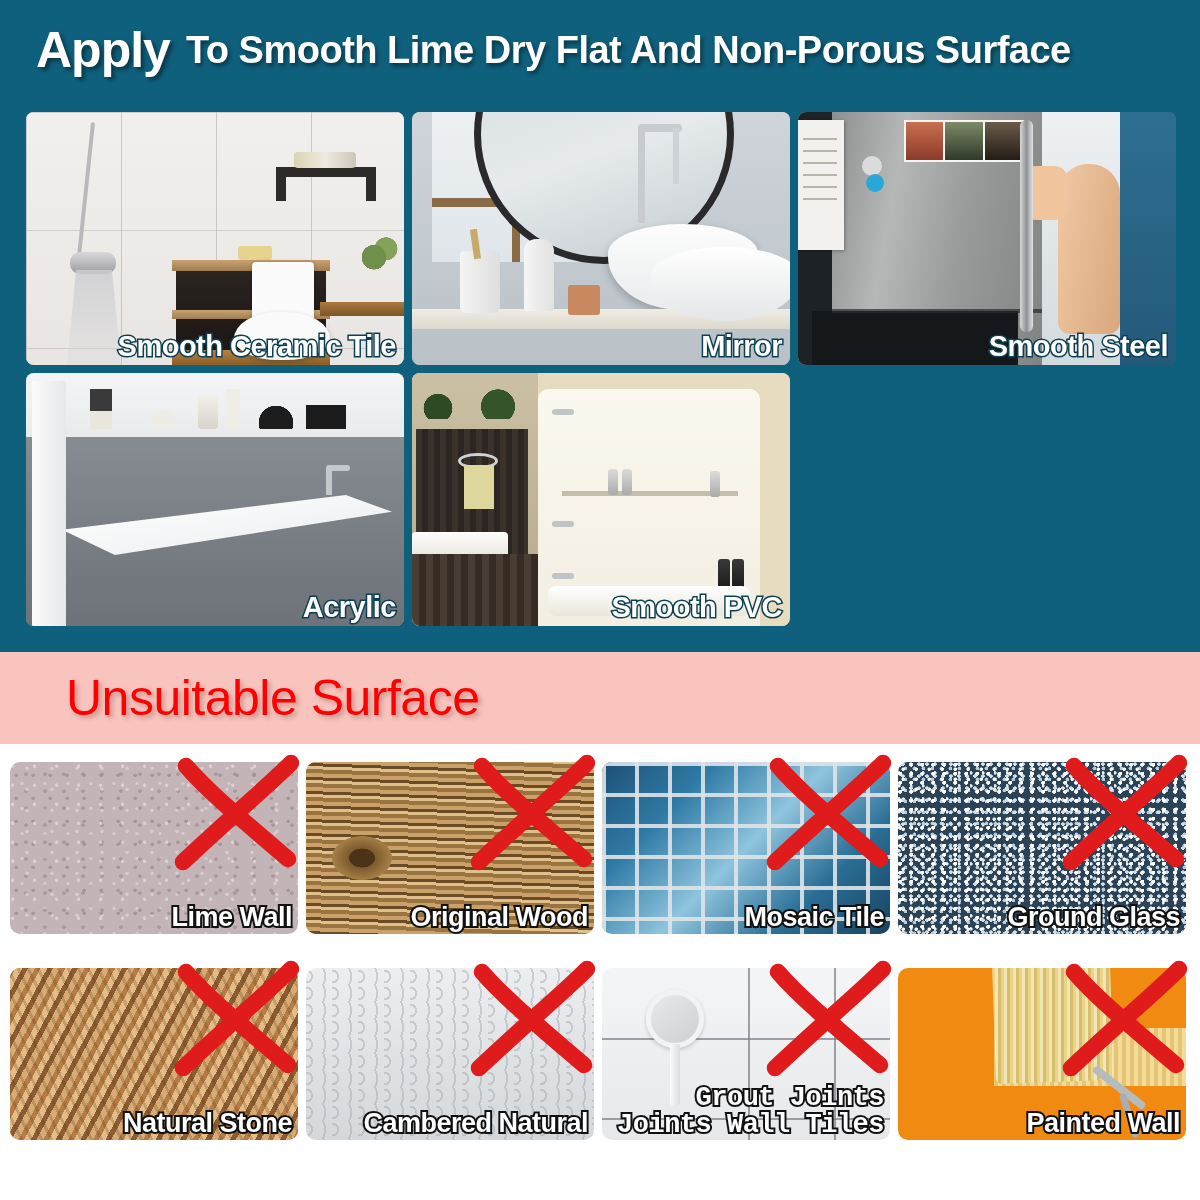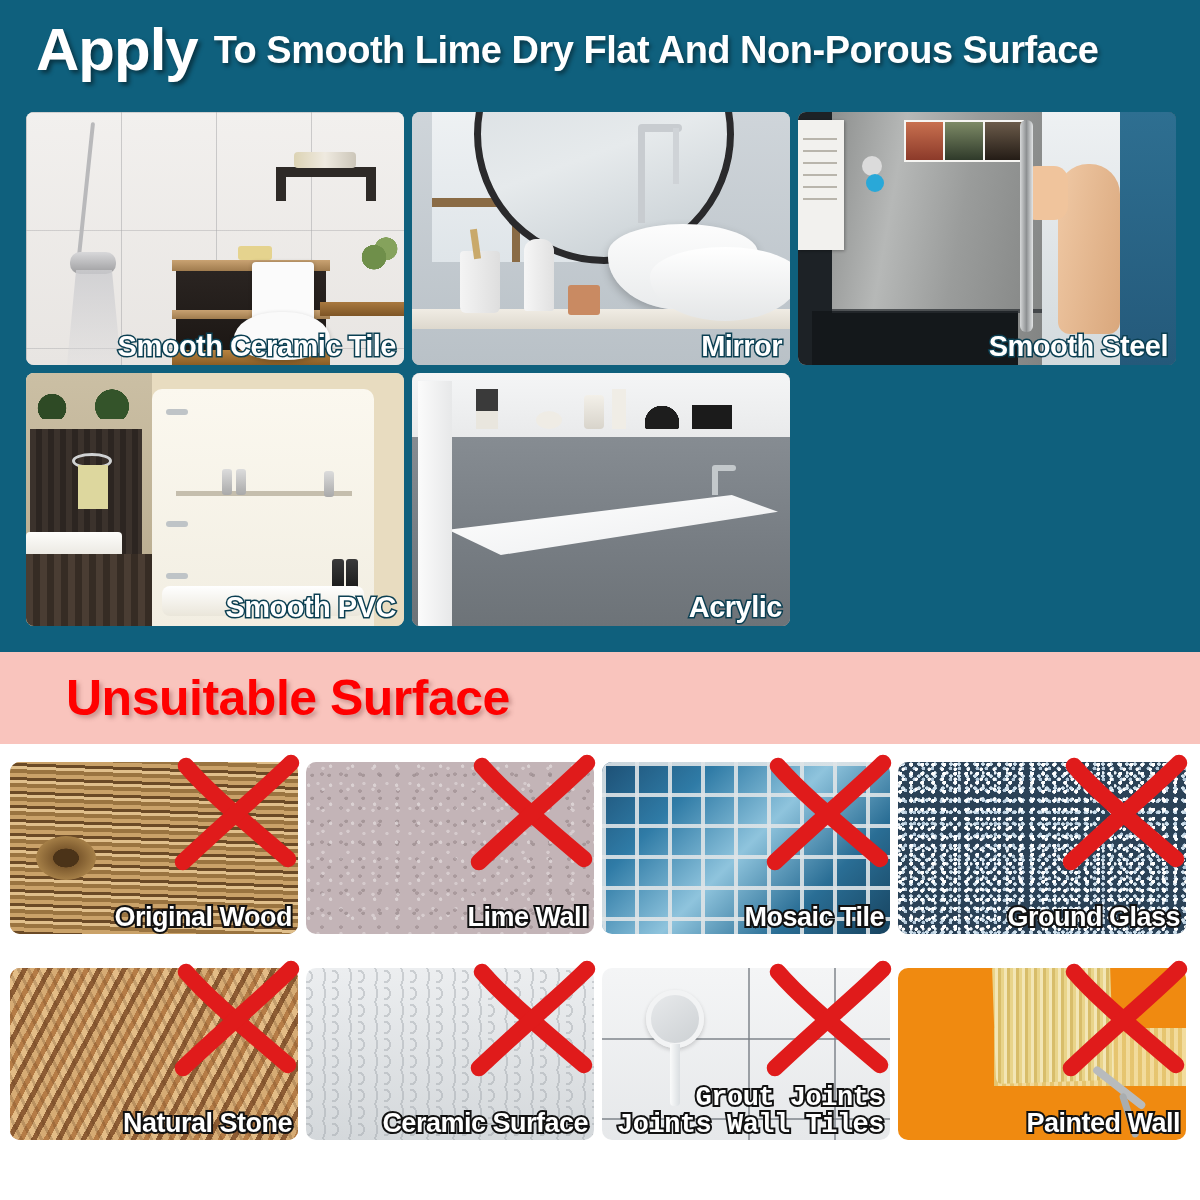--- a/index.html
+++ b/index.html
@@ -18,21 +18,21 @@
     width: 1200px; height: 652px;
     background: #0f607d;
   }
   .header-bar {
     height: 100px;
     display: flex; align-items: center;
     padding-left: 36px;
     gap: 16px;
   }
   .hdr-apply {
-    font-size: 60px; font-weight: bold; color: #ffffff;
+    font-size: 50px; font-weight: bold; color: #ffffff;
     letter-spacing: -1px;
     text-shadow: 3px 3px 4px rgba(0,0,0,0.45);
     line-height: 1;
   }
   .hdr-rest {
     font-size: 38px; font-weight: bold; color: #ffffff;
     letter-spacing: -0.5px;
     text-shadow: 2px 3px 4px rgba(0,0,0,0.45);
     line-height: 1;
   }
@@ -233,21 +233,21 @@
   .ac-item { position:absolute; bottom:0; }
 
   
   .unsuit-band {
     position: absolute; left: 0; top: 652px;
     width: 1200px; height: 92px;
     background: #f9c4bd;
     display: flex; align-items: center; padding-left: 66px;
   }
   .unsuit-title {
-    font-size: 50px; font-weight: bold; color: #ff0000;
+    font-size: 50px; font-weight: normal; color: #ff0000;
     letter-spacing: -0.5px;
     text-shadow: 3px 3px 4px rgba(120,60,60,0.35);
   }
 
   
   .unsuit-section {
     position: absolute; left: 0; top: 744px;
     width: 1200px; height: 456px; background: #ffffff;
   }
   .unsuit-grid {
@@ -425,20 +425,40 @@
           <div class="person-shirt"></div>
           <div class="person-jeans"></div>
           <div class="person-arm"></div>
           <div class="person-hand"></div>
           <div class="fr-handle"></div>
         </div>
         <span class="sp-cap">Smooth Steel</span>
       </div>
 
       <div class="sp">
+        <div class="art-acrylic">
+          <div class="ac-top"></div>
+          <div class="ac-shelf-items">
+            <div class="ac-item" style="left:4px;width:22px;height:40px;background:linear-gradient(180deg,#3a3a3a 0 55%,#e9e6de 55%);"></div>
+            <div class="ac-item" style="left:64px;width:26px;height:18px;background:#efece5;border-radius:50%;"></div>
+            <div class="ac-item" style="left:112px;width:20px;height:34px;background:linear-gradient(180deg,#f3f0e9,#d8d4cb);border-radius:4px;"></div>
+            <div class="ac-item" style="left:140px;width:14px;height:40px;background:#f0ede6;"></div>
+            <div class="ac-item" style="left:170px;width:40px;height:30px;background:radial-gradient(circle at 50% 80%,#1d1d1d 0 55%,transparent 56%);"></div>
+            <div class="ac-item" style="left:220px;width:40px;height:24px;background:#1b1b1b;"></div>
+          </div>
+          <div class="ac-wall"></div>
+          <div class="ac-tap2"></div>
+          <div class="ac-tap"></div>
+          <div class="ac-counter"></div>
+          <div class="ac-pillar"></div>
+        </div>
+        <span class="sp-cap">Acrylic</span>
+      </div>
+
+      <div class="sp">
         <div class="art-pvc">
           <div class="pvc-tub-back"></div>
           <div class="pvc-ledge"></div>
           <div class="pvc-tap" style="top:36px"></div>
           <div class="pvc-tap" style="top:148px"></div>
           <div class="pvc-tap" style="top:200px"></div>
           <div class="pvc-bottles" style="left:196px;top:96px"></div>
           <div class="pvc-bottles" style="left:210px;top:96px"></div>
           <div class="pvc-bottles" style="left:298px;top:98px"></div>
           <div class="pvc-dark-b" style="left:306px;top:186px"></div>
@@ -449,76 +469,56 @@
           <div class="pvc-ring"></div>
           <div class="pvc-towel"></div>
           <div class="pvc-sink"></div>
           <div class="pvc-vanity"></div>
           <div class="pvc-plant1"></div>
           <div class="pvc-plant2"></div>
         </div>
         <span class="sp-cap">Smooth PVC</span>
       </div>
 
-      <div class="sp">
-        <div class="art-acrylic">
-          <div class="ac-top"></div>
-          <div class="ac-shelf-items">
-            <div class="ac-item" style="left:4px;width:22px;height:40px;background:linear-gradient(180deg,#3a3a3a 0 55%,#e9e6de 55%);"></div>
-            <div class="ac-item" style="left:64px;width:26px;height:18px;background:#efece5;border-radius:50%;"></div>
-            <div class="ac-item" style="left:112px;width:20px;height:34px;background:linear-gradient(180deg,#f3f0e9,#d8d4cb);border-radius:4px;"></div>
-            <div class="ac-item" style="left:140px;width:14px;height:40px;background:#f0ede6;"></div>
-            <div class="ac-item" style="left:170px;width:40px;height:30px;background:radial-gradient(circle at 50% 80%,#1d1d1d 0 55%,transparent 56%);"></div>
-            <div class="ac-item" style="left:220px;width:40px;height:24px;background:#1b1b1b;"></div>
-          </div>
-          <div class="ac-wall"></div>
-          <div class="ac-tap2"></div>
-          <div class="ac-tap"></div>
-          <div class="ac-counter"></div>
-          <div class="ac-pillar"></div>
-        </div>
-        <span class="sp-cap">Acrylic</span>
-      </div>
-
     </div>
   </section>
 
   <div class="unsuit-band">
     <span class="unsuit-title">Unsuitable Surface</span>
   </div>
 
   <section class="unsuit-section">
     <div class="unsuit-grid">
 
       <div class="up">
         <div class="up-inner">
+            <div class="tx-lime"></div>
+          </div>
+        <svg class="xmark" viewBox="0 0 100 100">
+          <path d="M16 20 C28 34, 44 48, 84 82" stroke="#e01b1b" stroke-width="11" fill="none" stroke-linecap="round"></path>
+          <path d="M86 18 C70 34, 48 52, 14 84" stroke="#e01b1b" stroke-width="11" fill="none" stroke-linecap="round"></path>
+        </svg>
+        <span class="up-cap">Lime Wall</span>
+      </div>
+
+      <div class="up">
+        <div class="up-inner">
           <div class="tx-wood">
               <div class="knot"></div>
             </div>
         </div>
         <svg class="xmark" viewBox="0 0 100 100">
           <path d="M16 20 C28 34, 44 48, 84 82" stroke="#e01b1b" stroke-width="11" fill="none" stroke-linecap="round"></path>
           <path d="M86 18 C70 34, 48 52, 14 84" stroke="#e01b1b" stroke-width="11" fill="none" stroke-linecap="round"></path>
         </svg>
         <span class="up-cap">Original Wood</span>
       </div>
 
       <div class="up">
         <div class="up-inner">
-            <div class="tx-lime"></div>
-          </div>
-        <svg class="xmark" viewBox="0 0 100 100">
-          <path d="M16 20 C28 34, 44 48, 84 82" stroke="#e01b1b" stroke-width="11" fill="none" stroke-linecap="round"></path>
-          <path d="M86 18 C70 34, 48 52, 14 84" stroke="#e01b1b" stroke-width="11" fill="none" stroke-linecap="round"></path>
-        </svg>
-        <span class="up-cap">Lime Wall</span>
-      </div>
-
-      <div class="up">
-        <div class="up-inner">
             <div class="tx-mosaic"></div>
           </div>
         <svg class="xmark" viewBox="0 0 100 100">
           <path d="M16 20 C28 34, 44 48, 84 82" stroke="#e01b1b" stroke-width="11" fill="none" stroke-linecap="round"></path>
           <path d="M86 18 C70 34, 48 52, 14 84" stroke="#e01b1b" stroke-width="11" fill="none" stroke-linecap="round"></path>
         </svg>
         <span class="up-cap">Mosaic Tile</span>
       </div>
 
       <div class="up">
@@ -544,21 +544,21 @@
       </div>
 
       <div class="up">
         <div class="up-inner">
             <div class="tx-camber"></div>
           </div>
         <svg class="xmark" viewBox="0 0 100 100">
           <path d="M16 20 C28 34, 44 48, 84 82" stroke="#e01b1b" stroke-width="11" fill="none" stroke-linecap="round"></path>
           <path d="M86 18 C70 34, 48 52, 14 84" stroke="#e01b1b" stroke-width="11" fill="none" stroke-linecap="round"></path>
         </svg>
-        <span class="up-cap">Ceramic Surface</span>
+        <span class="up-cap">Cambered Natural</span>
       </div>
 
       <div class="up">
         <div class="up-inner">
           <div class="tx-grout">
             <div class="grout-v" style="left:146px"></div>
             <div class="grout-v" style="left:232px"></div>
             <div class="grout-h" style="top:70px"></div>
             <div class="grout-h" style="top:150px"></div>
             <div class="hook-ring"></div>

